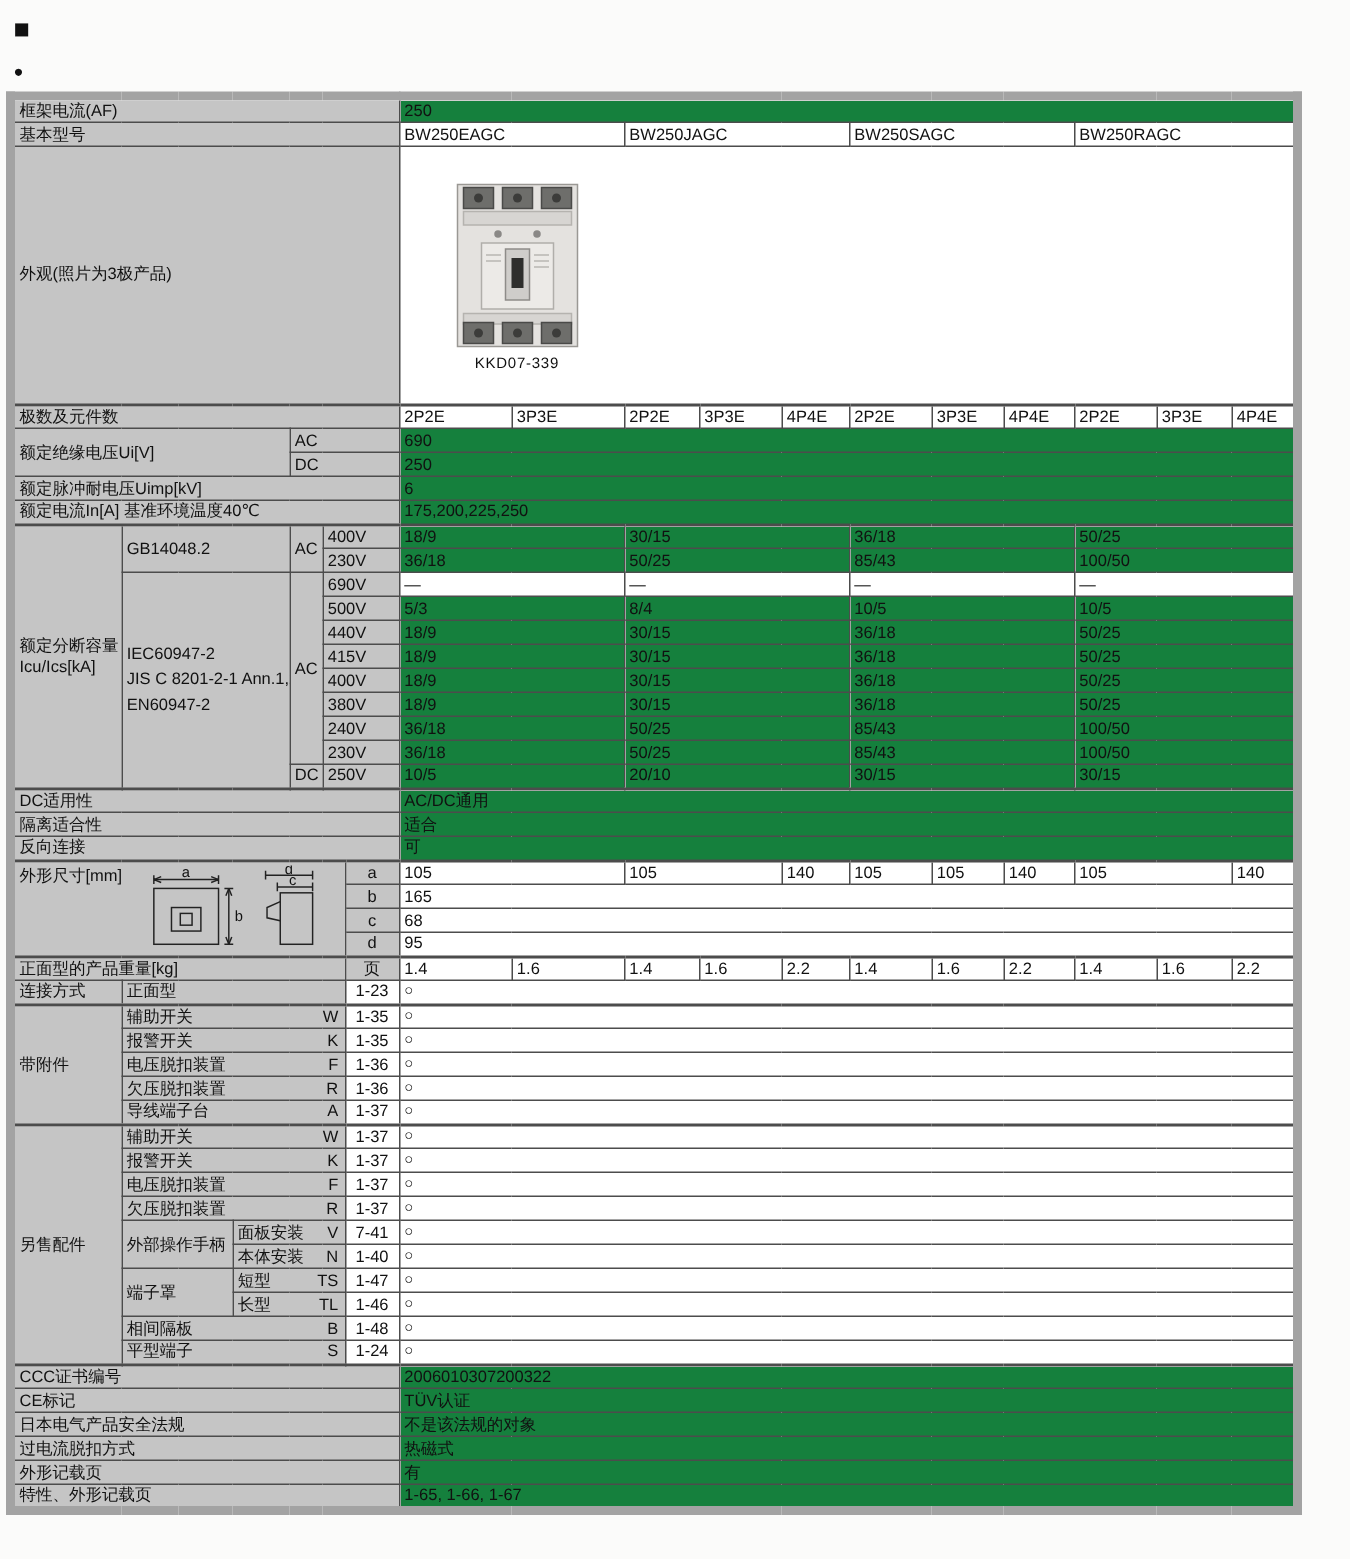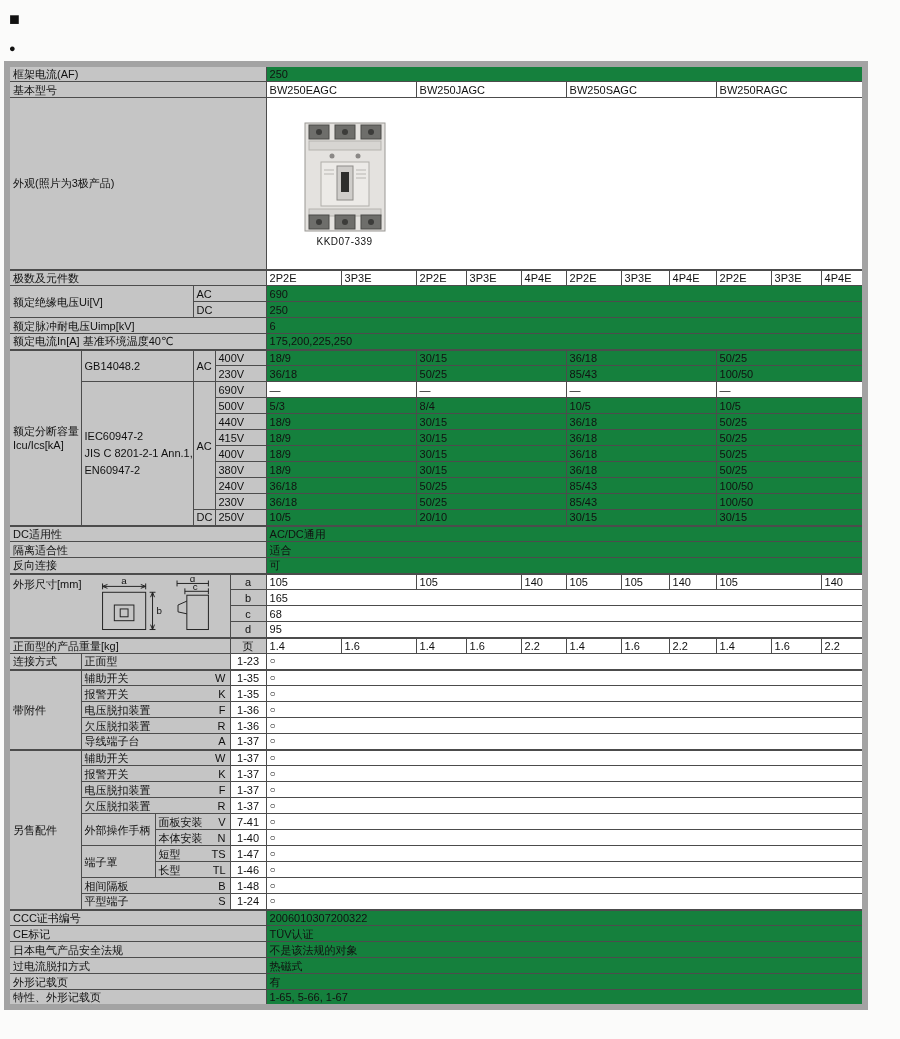--- a/index.html
+++ b/index.html
@@ -510,18 +510,18 @@
     <tr>
       <td class="lbl" colspan="7">过电流脱扣方式</td>
       <td class="val" colspan="11">热磁式</td>
     </tr>
     <tr>
       <td class="lbl" colspan="7">外形记载页</td>
       <td class="val" colspan="11">有</td>
     </tr>
     <tr>
       <td class="lbl" colspan="7">特性、外形记载页</td>
-      <td class="val" colspan="11">1-65, 5-66, 1-67</td>
+      <td class="val" colspan="11">1-65, 1-66, 1-67</td>
     </tr>
 
     </tbody>
   </table>
 </div>
 
 </body></html>

